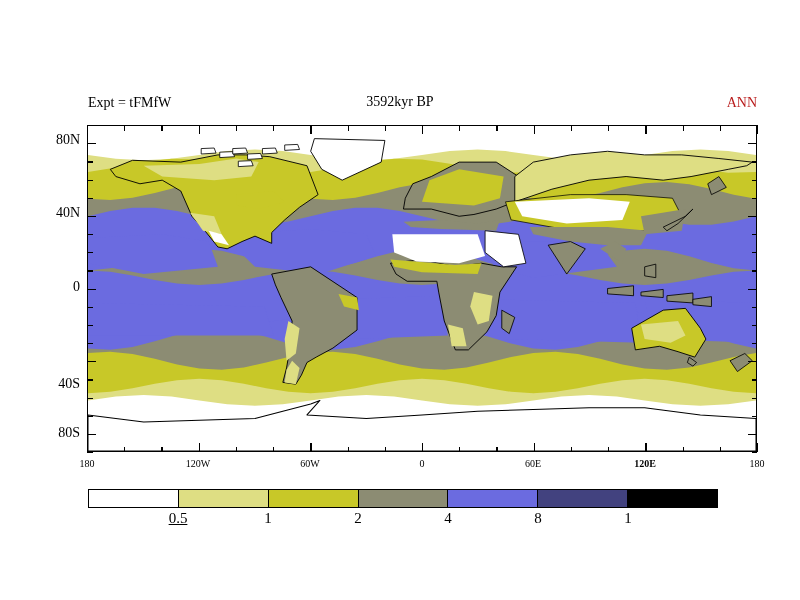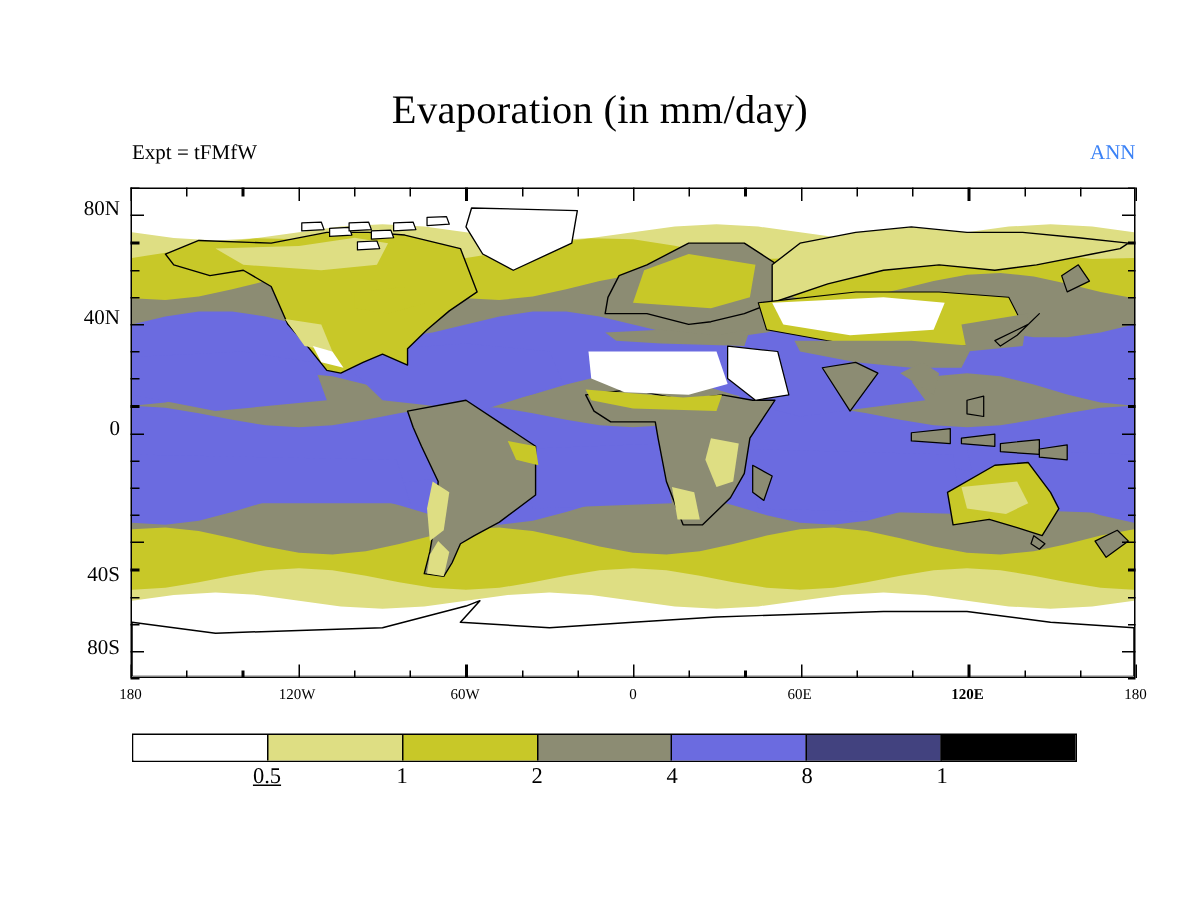--- a/index.html
+++ b/index.html
@@ -4,42 +4,42 @@
 <style>
   html,body{margin:0;padding:0;background:#fff;}
   body{width:800px;height:600px;font-family:"Liberation Serif",serif;overflow:hidden;}
   #fig{position:relative;width:800px;height:600px;background:#ffffff;}
 
   .ttl{position:absolute;left:0;width:800px;text-align:center;top:58px;
        font-size:27px;color:#000;letter-spacing:.2px;}
   .subttl{position:absolute;left:0;width:800px;text-align:center;top:94px;
        font-size:14px;color:#000;}
   .hdr-l{position:absolute;left:88px;top:95px;font-size:14px;color:#000;}
-  .hdr-r{position:absolute;right:43px;top:95px;font-size:14px;color:#3b82f6;}
+  .hdr-r{position:absolute;right:43px;top:95px;font-size:14px;color:#b91c1c;}
 
   #plot{position:absolute;left:87px;top:125px;width:670px;height:327px;
         box-sizing:border-box;border:1.3px solid #000;background:#fff;overflow:hidden;}
   #plotsvg{display:block;width:100%;height:100%;}
 
   .ylab{position:absolute;width:52px;text-align:right;font-size:14px;color:#000;}
   .xlab{position:absolute;top:458px;font-size:10px;color:#000;
         transform:translateX(-50%);text-align:center;}
 
   #cbar{position:absolute;left:88px;top:489px;width:630px;height:19px;
         box-sizing:border-box;border:1.3px solid #000;display:flex;}
   #cbar div{height:100%;}
   .cbl{position:absolute;top:510px;font-size:15px;color:#000;
        transform:translateX(-50%);text-align:center;}
 </style>
 </head>
 <body>
 
 <div id="fig">
 
-  <div class="ttl">Evaporation (in mm/day)</div>
+  <div class="subttl">3592kyr BP</div>
   <div class="hdr-l">Expt = tFMfW</div>
   <div class="hdr-r">ANN</div>
 
   <div id="plot">
     <svg id="plotsvg" viewBox="0 0 360 180" preserveAspectRatio="none">
       <defs>
         <clipPath id="frame">
             <rect x="0" y="0" width="360" height="180"></rect>
           </clipPath>
       </defs>

